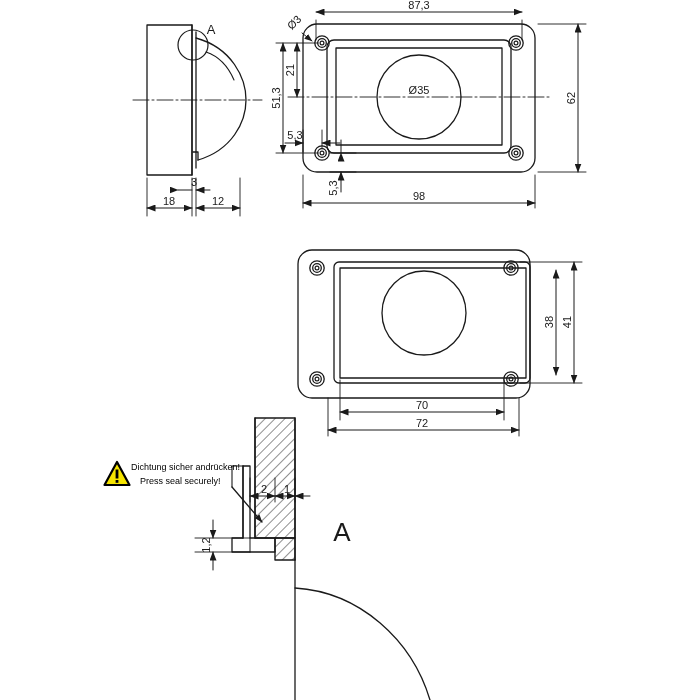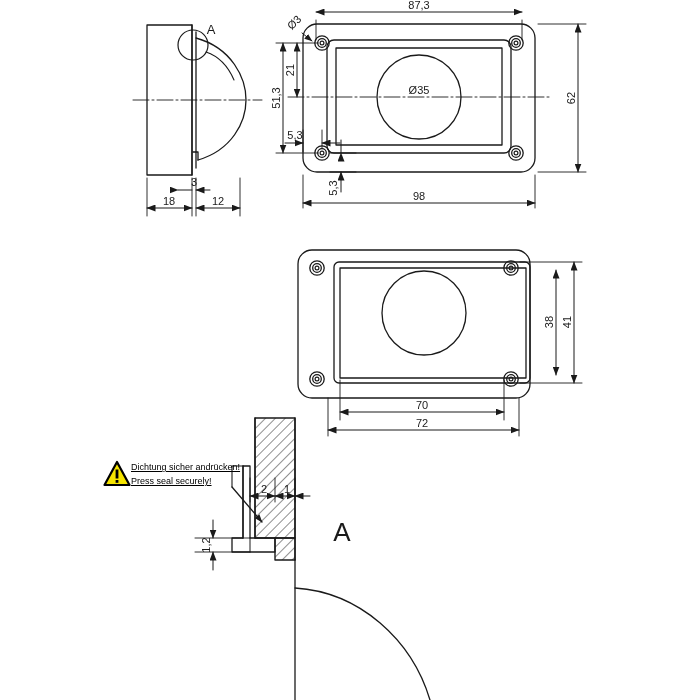--- a/index.html
+++ b/index.html
@@ -22,24 +22,23 @@
     width: 700px;
     height: 700px;
   }
   .warn-text {
     position: absolute;
     font-family: "Liberation Sans", sans-serif;
     font-size: 9px;
     color: #000000;
     white-space: nowrap;
     line-height: 12px;
-    text-decoration: underline;
   }
   #warn-de { left: 131px; top: 461px; }
-  #warn-en { left: 131px; top: 475px; }
+  #warn-en { left: 140px; top: 475px; }
 </style>
 </head>
 <body>
 
 <div id="page">
 
   <svg id="drawing" viewBox="0 0 700 700">
     <defs>
       <marker id="arrIn" markerWidth="9" markerHeight="7" refX="8.5" refY="3.5" orient="auto" markerUnits="userSpaceOnUse">
         <path d="M0,0 L9,3.5 L0,7 Z" fill="#1a1a1a"></path>

